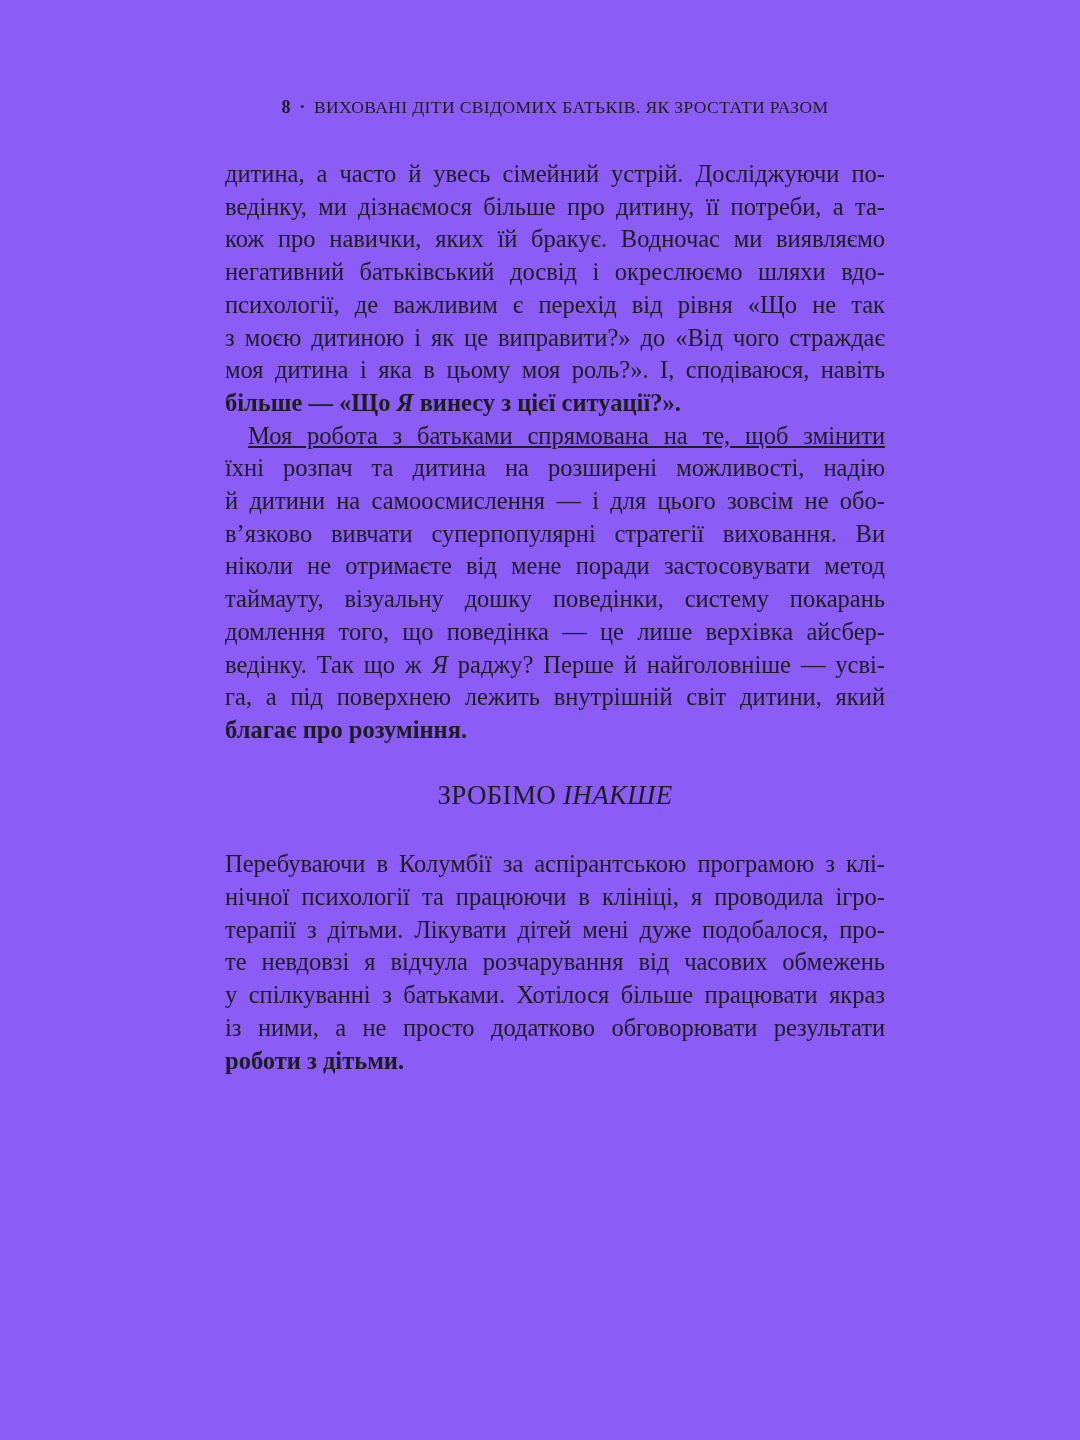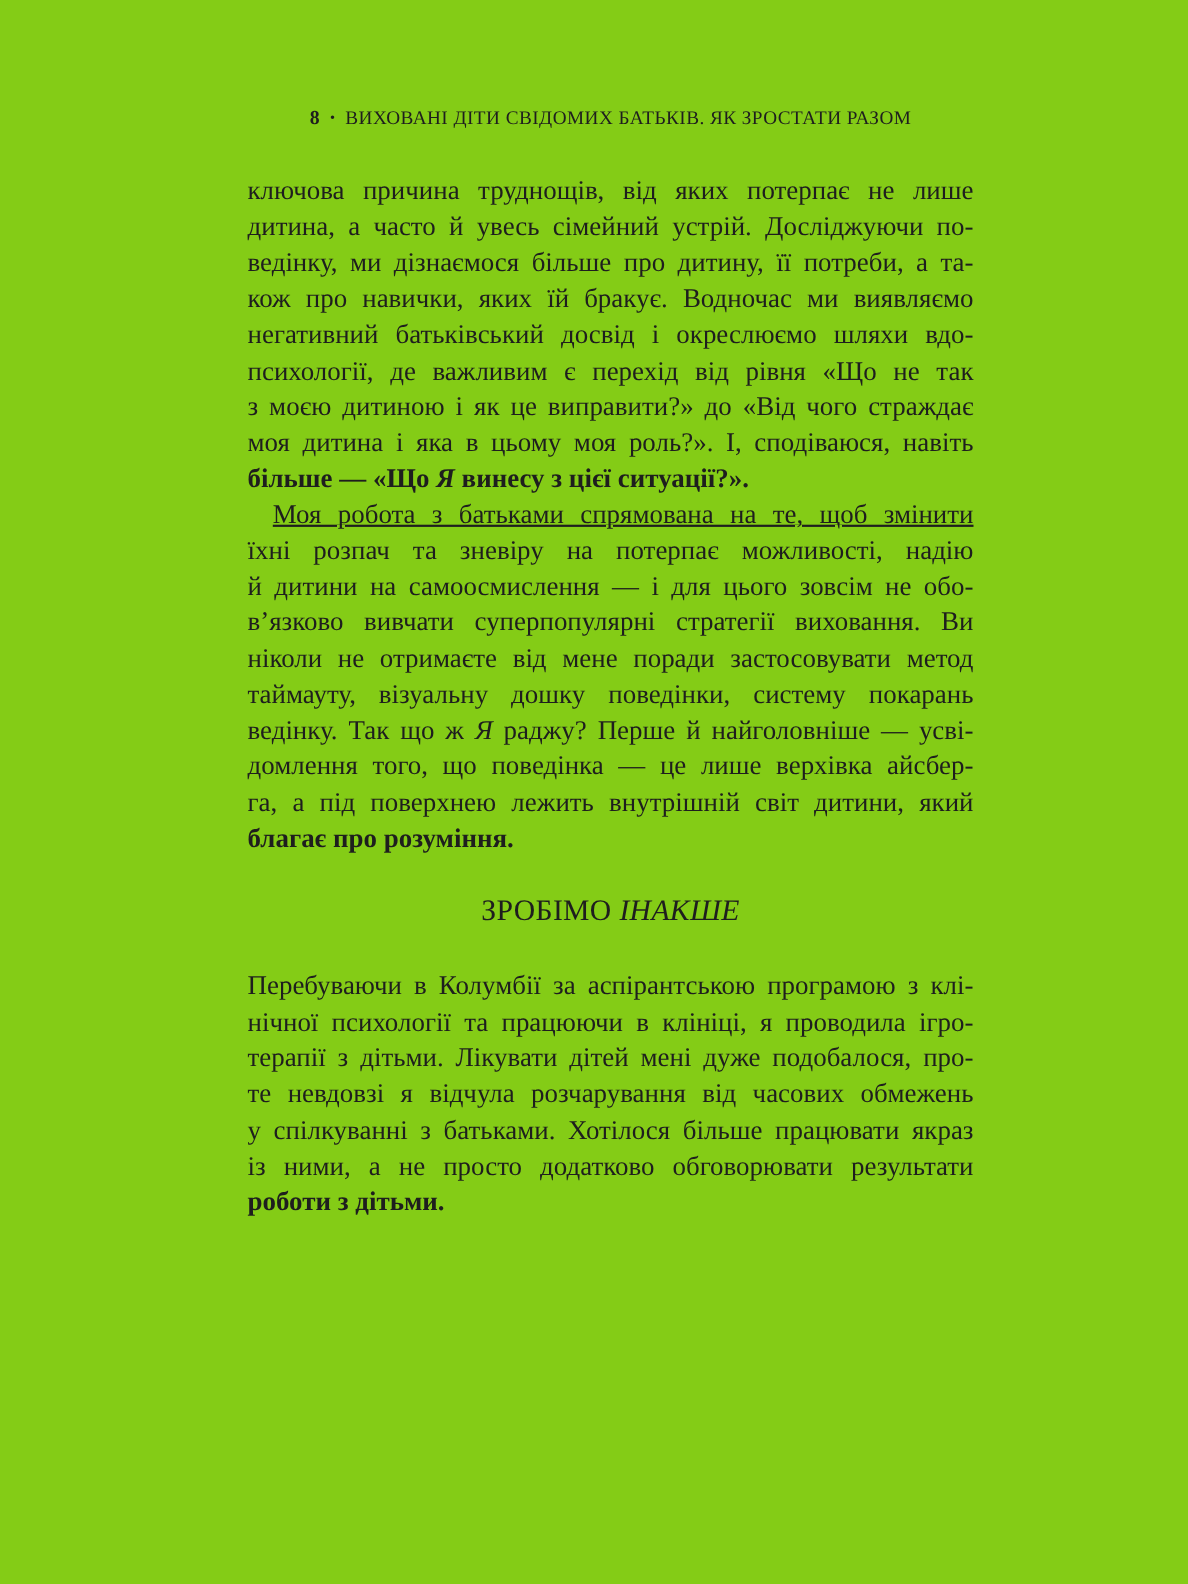--- a/index.html
+++ b/index.html
@@ -60,48 +60,47 @@
     margin-bottom: 37px;
     text-align: center;
     font-weight: normal;
     font-size: 27px;
     letter-spacing: 0.3px;
   }
 </style>
 </head>
 <body>
 
-<div class="sheet" style="color: rgb(30, 30, 30); background: #84cc16;">
+<div class="sheet" style="color: rgb(30, 30, 30); background: #8b5cf6;">
 
   <div class="running-head">
     <span class="pagenum">8</span><span class="bullet">•</span><span class="title">ВИХОВАНІ ДІТИ СВІДОМИХ БАТЬКІВ. ЯК ЗРОСТАТИ РАЗОМ</span>
   </div>
 
   <div class="body-text" id="page-body">
 
   <div class="para">
-        <div class="line">ключова причина труднощів, від яких потерпає не лише</div>
         <div class="line">дитина, а часто й увесь сімейний устрій. Досліджуючи по-</div>
         <div class="line">ведінку, ми дізнаємося більше про дитину, її потреби, а та-</div>
         <div class="line">кож про навички, яких їй бракує. Водночас ми виявляємо</div>
         <div class="line">негативний батьківський досвід і окреслюємо шляхи вдо-</div>
         <div class="line">психології, де важливим є перехід від рівня «Що не так</div>
         <div class="line">з моєю дитиною і як це виправити?» до «Від чого страждає</div>
         <div class="line">моя дитина і яка в цьому моя роль?». І, сподіваюся, навіть</div>
         <div class="line last-line"><span>більше — «Що </span><span class="italic">Я</span><span> винесу з цієї ситуації?».</span></div>
       </div>
       <div class="para">
         <div class="line indented">Моя робота з батьками спрямована на те, щоб змінити</div>
-        <div class="line">їхні розпач та зневіру на потерпає можливості, надію</div>
+        <div class="line">їхні розпач та дитина на розширені можливості, надію</div>
         <div class="line">й дитини на самоосмислення — і для цього зовсім не обо-</div>
         <div class="line">в’язково вивчати суперпопулярні стратегії виховання. Ви</div>
         <div class="line">ніколи не отримаєте від мене поради застосовувати метод</div>
         <div class="line">таймауту, візуальну дошку поведінки, систему покарань</div>
+        <div class="line">домлення того, що поведінка — це лише верхівка айсбер-</div>
         <div class="line"><span>ведінку. Так що ж </span><span class="italic">Я</span><span> раджу? Перше й найголовніше — усві-</span></div>
-        <div class="line">домлення того, що поведінка — це лише верхівка айсбер-</div>
         <div class="line">га, а під поверхнею лежить внутрішній світ дитини, який</div>
         <div class="line last-line">благає про розуміння.</div>
       </div>
       <div class="section-heading"><span>ЗРОБІМО </span><span class="italic">ІНАКШЕ</span></div>
       <div class="para">
         <div class="line">Перебуваючи в Колумбії за аспірантською програмою з клі-</div>
         <div class="line">нічної психології та працюючи в клініці, я проводила ігро-</div>
         <div class="line">терапії з дітьми. Лікувати дітей мені дуже подобалося, про-</div>
         <div class="line">те невдовзі я відчула розчарування від часових обмежень</div>
         <div class="line">у спілкуванні з батьками. Хотілося більше працювати якраз</div>

